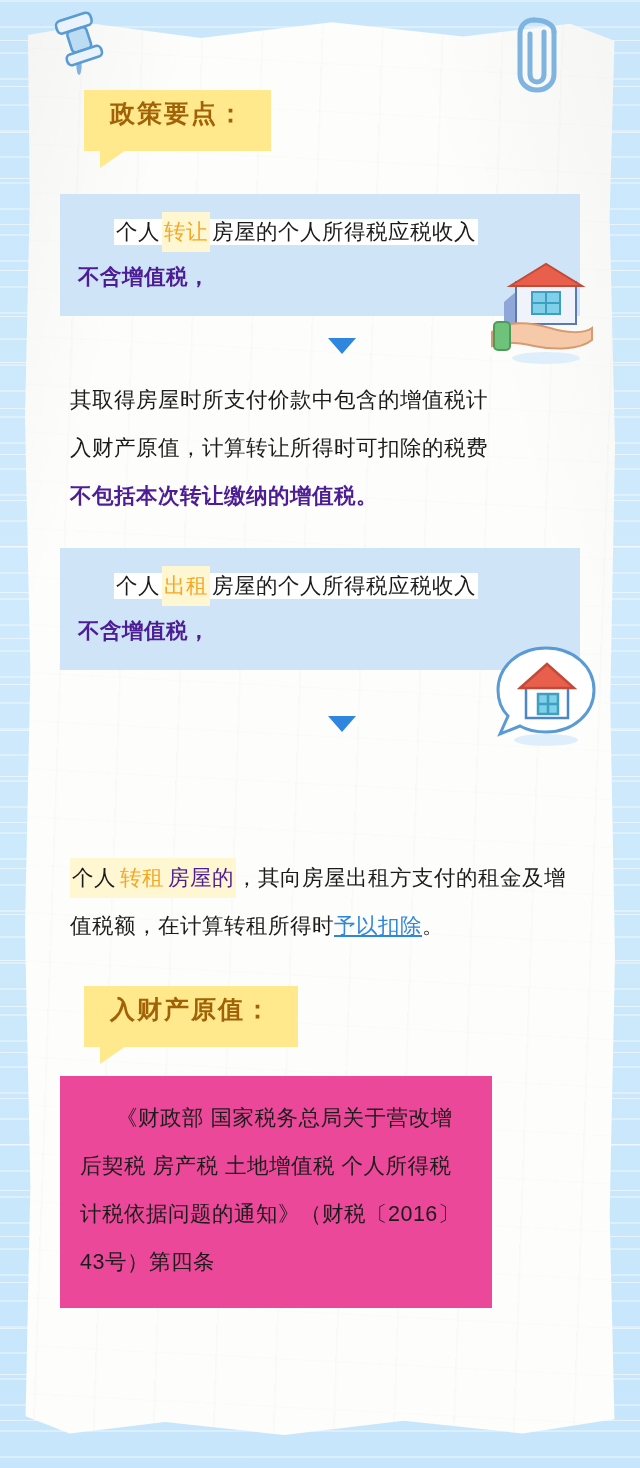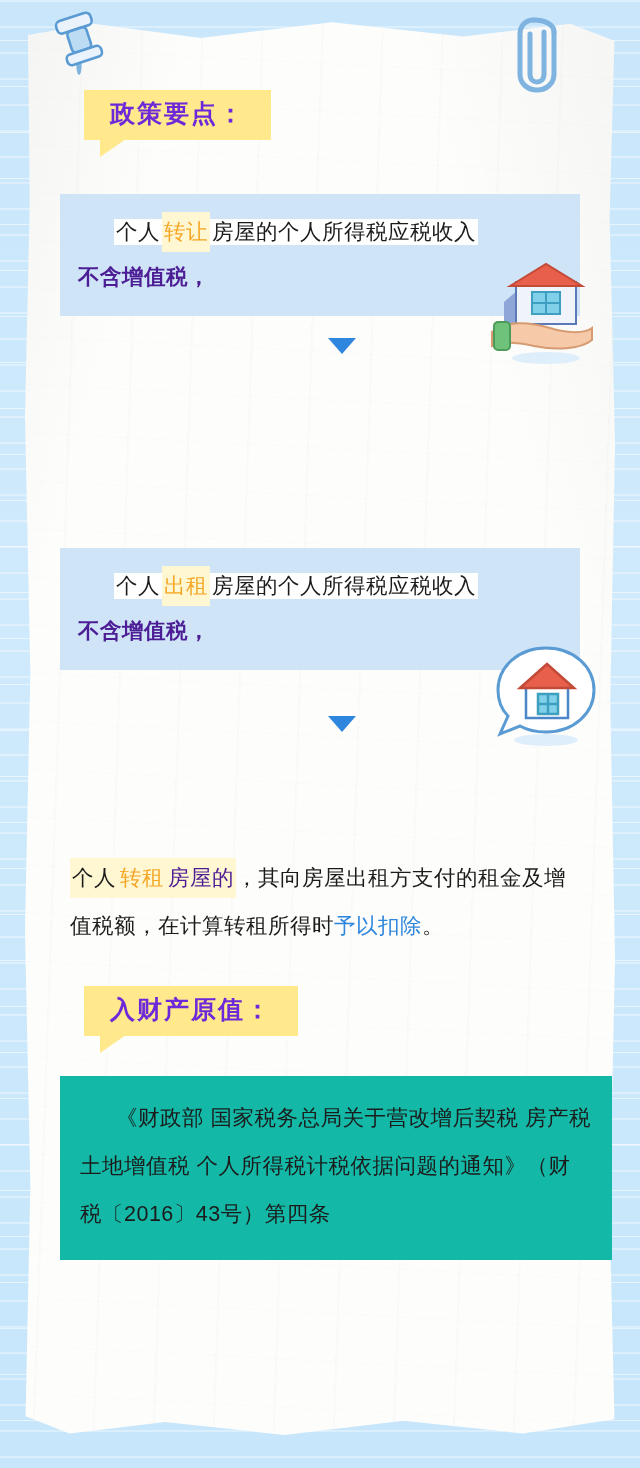--- a/index.html
+++ b/index.html
@@ -91,22 +91,22 @@
     left: 22px;
     top: 18px;
     width: 596px;
     height: 1424px;
   }
 
   
   .banner {
     position: absolute;
     background: #ffe98c;
-    padding: 10px 26px 12px 26px;
-    color: #6d28d9;
+    padding: 10px 26px 23px 26px;
+    color: #a16207;
     font-size: 25px;
     font-weight: bold;
     letter-spacing: 2px;
     line-height: 1.1;
     white-space: nowrap;
   }
   .banner::after {
     content: "";
     position: absolute;
     left: 16px;
@@ -140,21 +140,21 @@
   .hl-blue {
     background: #ffffff;
     padding: 1px 2px;
   }
   .hl-yellow {
     color: #f5a623;
     background: #fff6d2;
     padding: 8px 2px;
   }
   .txt-blue { color: #4c1d95; font-weight: bold; font-family: Liberation Serif, serif; }
-  .txt-bluelite { color: #2e86de; }
+  .txt-bluelite { color: #2e86de; text-decoration: underline; }
 
   
   .arrow {
     position: absolute;
     width: 0;
     height: 0;
     border-left: 14px solid transparent;
     border-right: 14px solid transparent;
     border-top: 16px solid #2e86de;
   }
@@ -173,22 +173,22 @@
   }
   .para-1 { top: 358px; }
   .para-2 { top: 738px; }
   .para-3 { top: 836px; }
 
   
   .yellow-block {
     position: absolute;
     left: 38px;
     top: 1058px;
-    width: 552px;
-    background: #14b8a6;
+    width: 432px;
+    background: #ec4899;
     color: #1b1b1b;
     font-size: 21.5px;
     line-height: 48px;
     padding: 18px 20px 22px 20px;
     box-sizing: border-box;
     letter-spacing: 0.5px;
   }
   .yellow-block .indent { display: inline-block; width: 36px; }
 
   
@@ -284,20 +284,25 @@
     <path d="M22 24 L58 2 L94 24 Z" fill="none" stroke="#c44a38" stroke-width="2"></path>
     <rect x="44" y="30" width="28" height="22" fill="#7fd0e8" stroke="#3f9fc0" stroke-width="2"></rect>
     <line x1="58" y1="30" x2="58" y2="52" stroke="#3f9fc0" stroke-width="2"></line>
     <line x1="44" y1="41" x2="72" y2="41" stroke="#3f9fc0" stroke-width="2"></line>
     <path d="M4 70 C18 58 42 60 62 66 C78 71 96 72 104 66 L104 78 C92 88 66 88 46 84 C28 80 12 80 4 84 Z" fill="#f6c9a8" stroke="#d79b72" stroke-width="2"></path>
     <rect x="6" y="60" width="16" height="28" rx="4" fill="#6fc27a" stroke="#4d9b58" stroke-width="2"></rect>
   </svg>
 
   <div class="arrow arrow-1"></div>
 
+  <div class="para para-1">
+    <span>其取得房屋时所支付价款中包含的增值税计</span><br>
+    <span>入财产原值，计算转让所得时可扣除的税费</span><br>
+    <span class="txt-blue">不包括本次转让缴纳的增值税。</span>
+  </div>
 
   <div class="blue-block blue-block-2">
     <span class="indent"></span><span class="hl-blue">个人</span><span class="hl-yellow">出租</span><span class="hl-blue">房屋的个人所得税应税收入</span><br>
     <span class="txt-blue">不含增值税，</span>
   </div>
 
   <svg class="illus-bubble" viewBox="0 0 110 105">
     <ellipse cx="56" cy="96" rx="32" ry="6" fill="#dfeefb"></ellipse>
     <path d="M56 4 C84 4 104 23 104 46 C104 69 84 88 56 88 C46 88 37 86 30 82 L10 90 L18 72 C11 65 8 56 8 46 C8 23 28 4 56 4 Z" fill="#ffffff" stroke="#5a9bd4" stroke-width="3"></path>
     <rect x="36" y="42" width="42" height="32" fill="#ffffff" stroke="#4a86c8" stroke-width="2.5"></rect>

